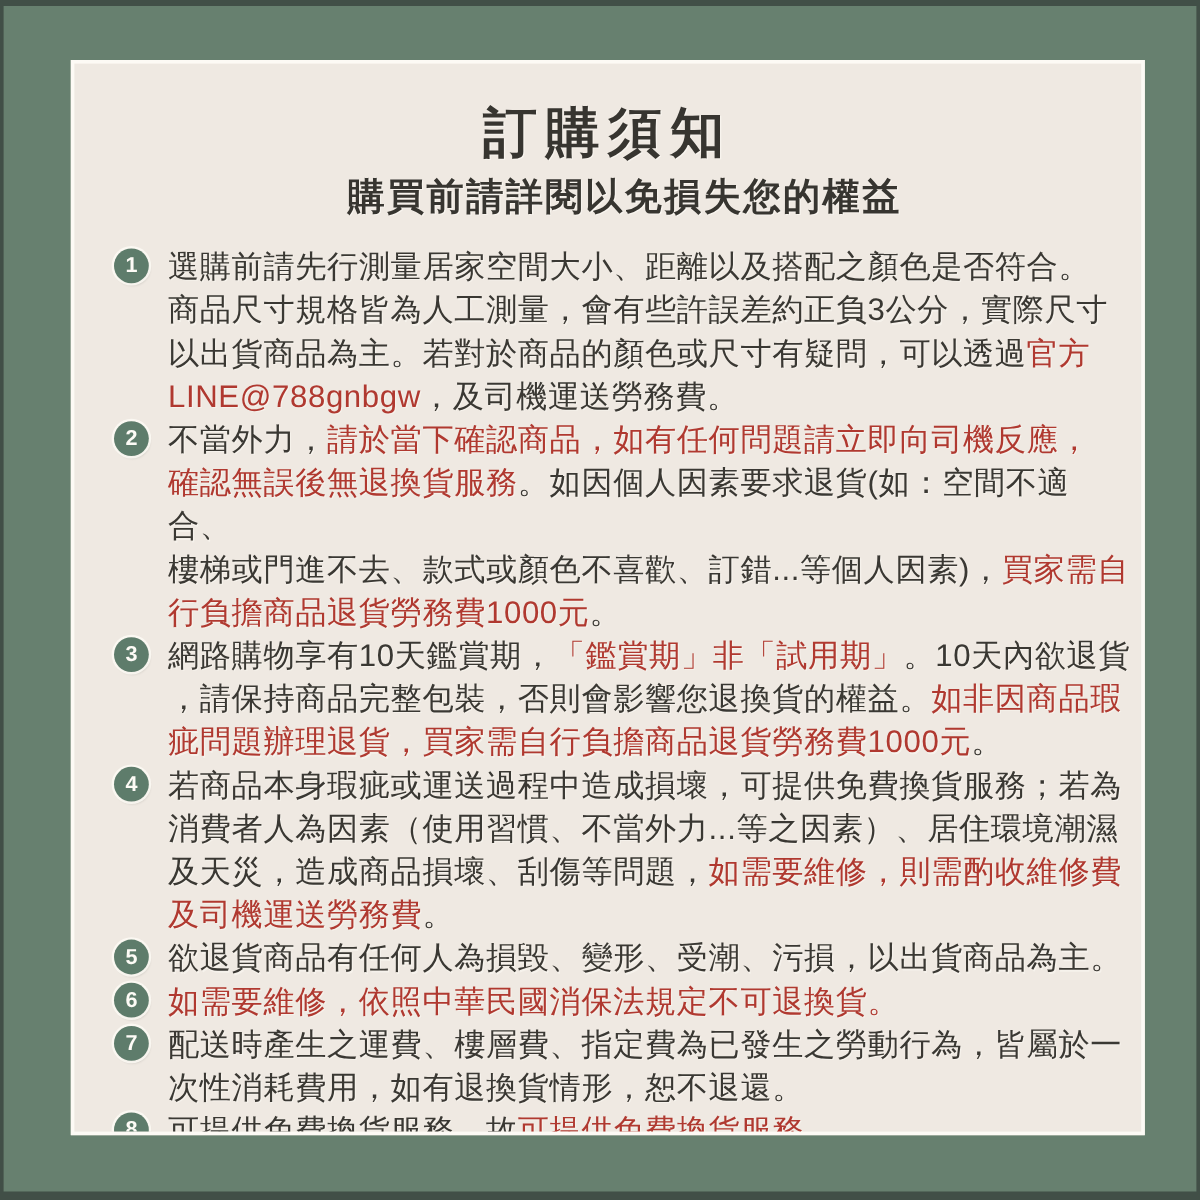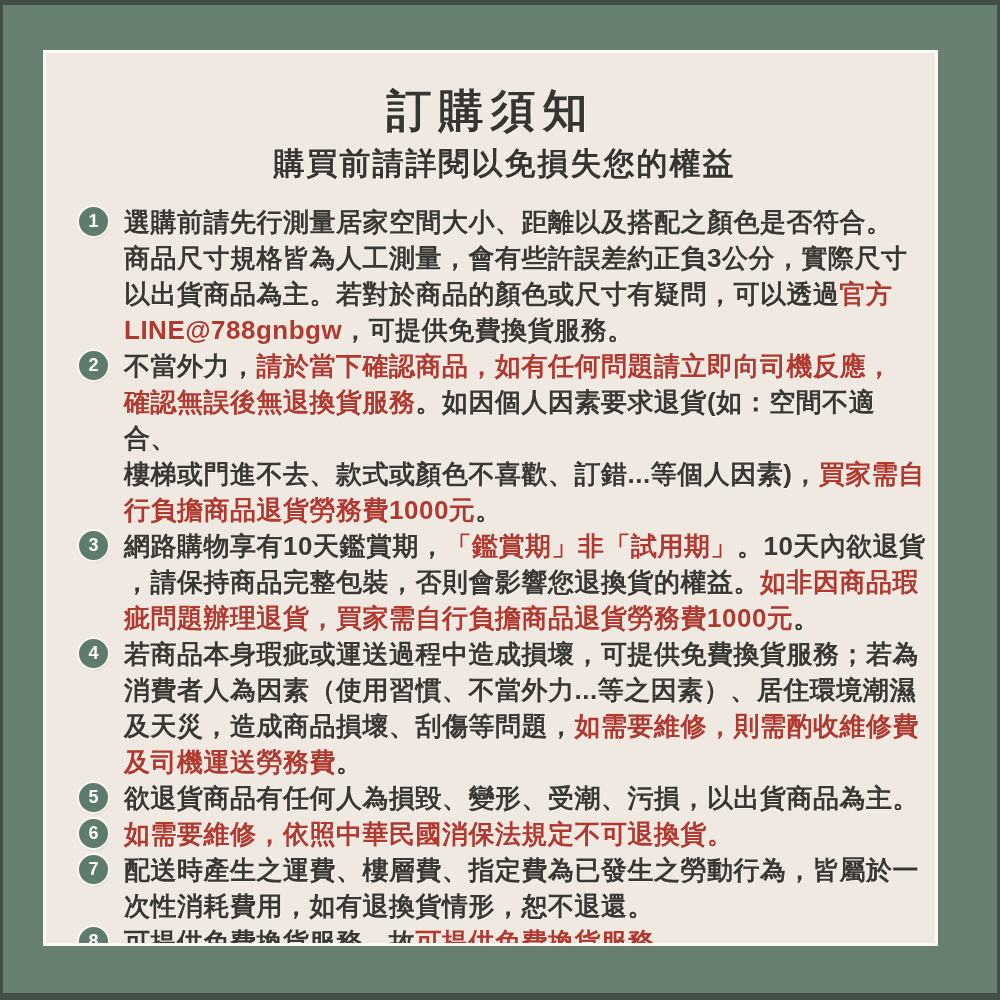--- a/index.html
+++ b/index.html
@@ -12,21 +12,21 @@
     position: relative;
     width: 1000px;
     height: 1000px;
     background: #67806f;
     border-style: solid;
     border-color: #414f47;
     border-width: 5px 3px 7px 3px;
   }
   .panel {
     position: absolute;
-    left: 40px;
+    left: 56px;
     top: 45px;
     width: 895px;
     height: 896px;
     background: #efe9e2;
     border: 3px solid #fdfaf5;
     overflow: hidden;
   }
   .title {
     margin-top: 35px;
     text-align: center;
@@ -71,21 +71,21 @@
     display: flex;
     align-items: center;
     justify-content: center;
     box-shadow: 0 0 0 2px rgba(253,250,245,.85), 1px 2px 2px rgba(55,53,48,.18);
   }
   .item-text {
     margin-left: 16px;
     width: 806px;
     font-size: 26px;
     line-height: 36px;
-    font-weight: 700;
+    font-weight: 400;
     letter-spacing: 0.5px;
     white-space: pre-line;
     color: #3a3833;
     text-shadow: 1px 1px 0 rgba(253,251,246,.5);
   }
   .seg-dark { color: #3a3833; }
   .seg-red  { color: #b03930; }
 </style>
 </head>
 <body>
@@ -93,21 +93,21 @@
 <div class="page">
   <div class="panel">
     <h1 class="title">訂購須知</h1>
     <h2 class="subtitle">購買前請詳閱以免損失您的權益</h2>
     <ol class="notice-list">
   <li class="notice-item">
     <span class="badge">1</span>
     <div class="item-text"><span class="seg-dark">選購前請先行測量居家空間大小、距離以及搭配之顏色是否符合。
 商品尺寸規格皆為人工測量，會有些許誤差約正負3公分，實際尺寸
 以出貨商品為主。若對於商品的顏色或尺寸有疑問，可以透過</span><span class="seg-red">官方
-LINE@788gnbgw</span><span class="seg-dark">，可提供免費換貨服務。</span></div>
+LINE@788gnbgw</span><span class="seg-dark">，及司機運送勞務費。</span></div>
   </li>
 
   <li class="notice-item">
     <span class="badge">2</span>
     <div class="item-text"><span class="seg-dark">不當外力，</span><span class="seg-red">請於當下確認商品，如有任何問題請立即向司機反應，
 確認無誤後無退換貨服務</span><span class="seg-dark">。如因個人因素要求退貨(如：空間不適合、
 樓梯或門進不去、款式或顏色不喜歡、訂錯...等個人因素)，</span><span class="seg-red">買家需自
 行負擔商品退貨勞務費1000元</span><span class="seg-dark">。</span></div>
   </li>
 

